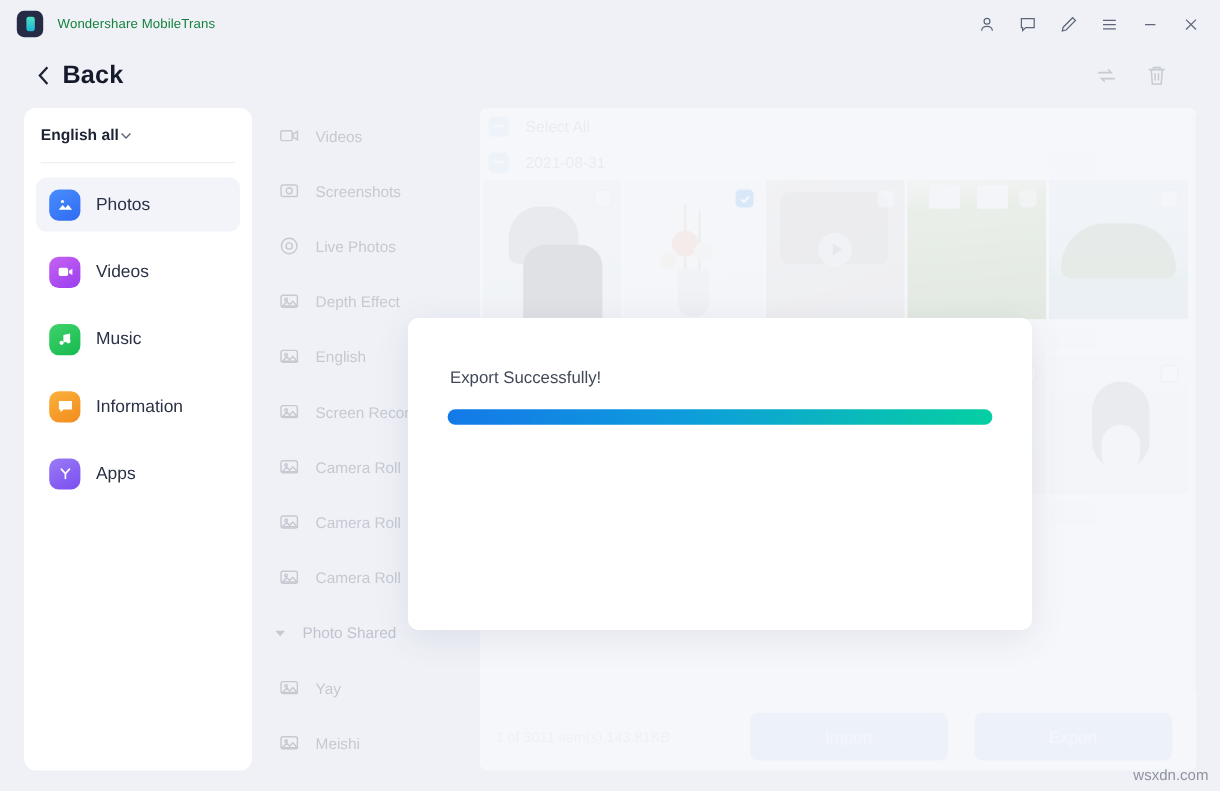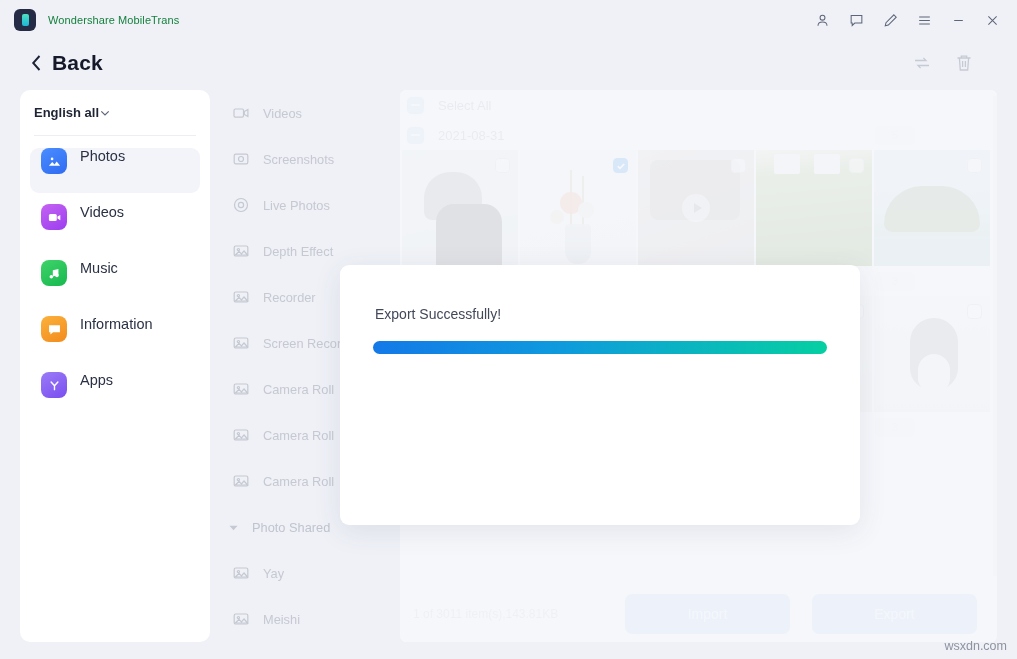--- a/index.html
+++ b/index.html
@@ -111,20 +111,21 @@
     align-items: center;
     font-size: 13px;
     color: #1e2434;
     font-weight: bold;
   }
   .lang-caret { color: #5d6578; display: block; }
   .side-list { padding: 12px 10px 0 10px; }
   .side-item {
     height: 45px;
     display: flex;
+    align-items: center;
     gap: 13px;
     padding-left: 11px;
     border-radius: 9px;
     margin-bottom: 11px;
   }
   .side-item.active { background: #f2f4fa; }
   .side-ico {
     width: 26px; height: 26px;
     border-radius: 8px;
     display: flex; align-items: center; justify-content: center;
@@ -596,21 +597,21 @@
       </svg>
       <span class="cat-label">Depth Effect</span>
     </div>
 
     <div class="cat-item">
       <svg class="cat-ico" viewBox="0 0 18 18" fill="none" stroke="currentColor" stroke-width="1.2">
         <rect x="2.2" y="4" width="13.6" height="10" rx="1.6"></rect>
           <circle cx="6.4" cy="7.6" r="1.1"></circle>
           <path d="M3.4 13l3.6-3.6 2.4 2.4 2.6-2.8 3.6 4z"></path>
       </svg>
-      <span class="cat-label">Recorder</span>
+      <span class="cat-label">English</span>
     </div>
 
     <div class="cat-item">
       <svg class="cat-ico" viewBox="0 0 18 18" fill="none" stroke="currentColor" stroke-width="1.2">
         <rect x="2.2" y="4" width="13.6" height="10" rx="1.6"></rect>
           <circle cx="6.4" cy="7.6" r="1.1"></circle>
           <path d="M3.4 13l3.6-3.6 2.4 2.4 2.6-2.8 3.6 4z"></path>
       </svg>
       <span class="cat-label">Screen Recorder</span>
     </div>

